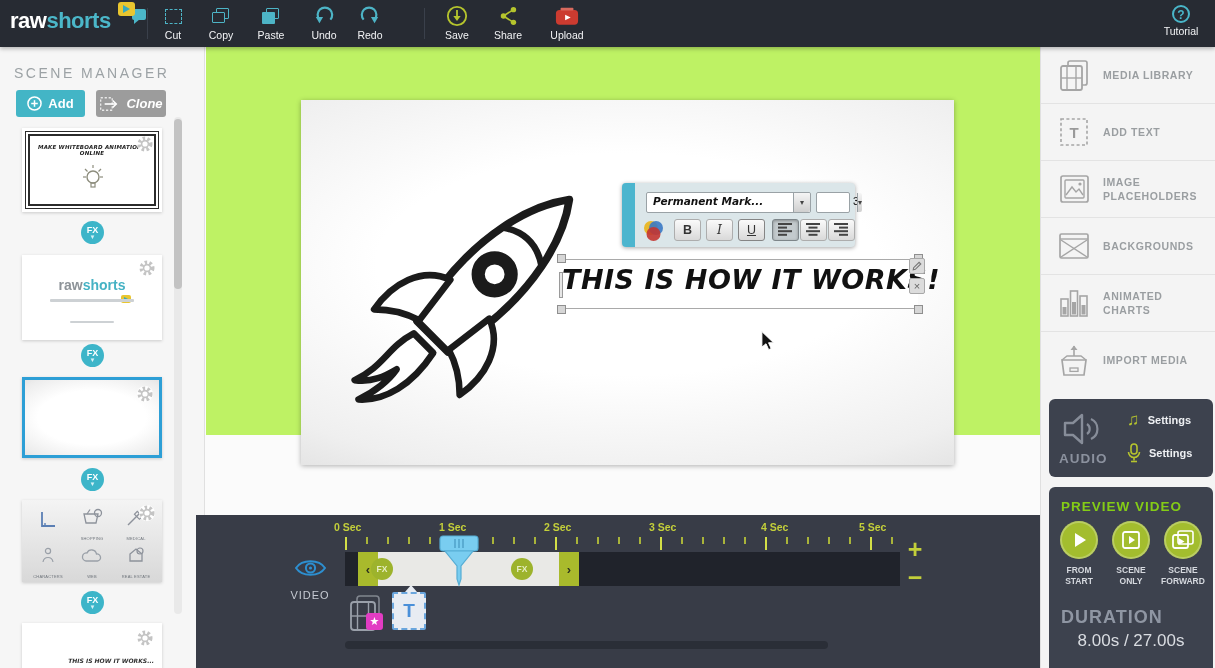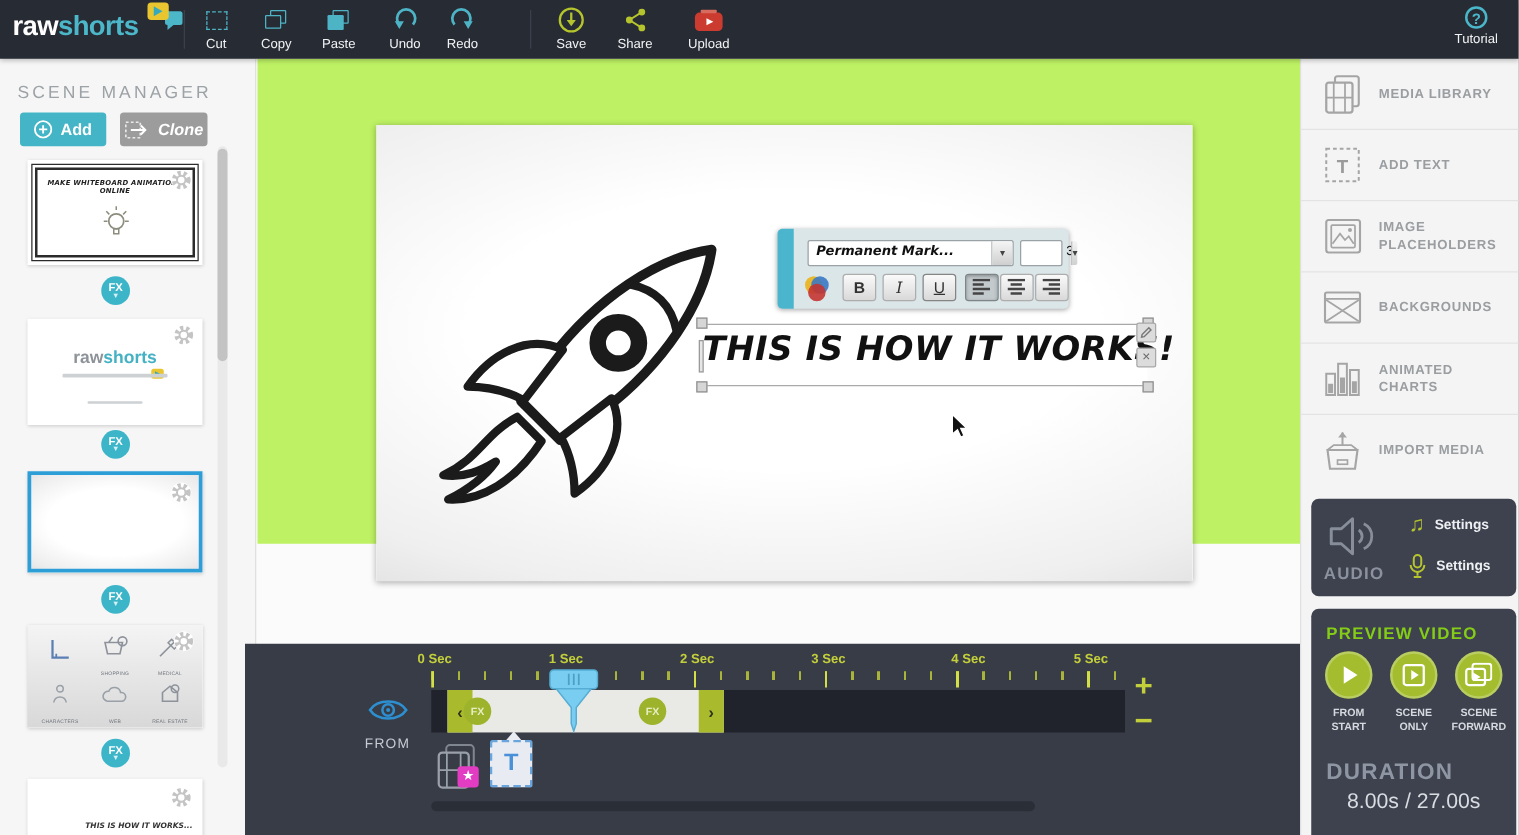--- a/index.html
+++ b/index.html
@@ -468,21 +468,21 @@
     </svg>
 
     <div class="zoom-btn" style="top:22px;"><span>+</span></div>
     <div class="zoom-btn" style="top:50px;"><span>−</span></div>
 
     <svg id="eye" class="abs" width="33" height="22" viewBox="0 0 33 22">
       <path d="M2,11 C8,2 25,2 31,11 C25,20 8,20 2,11 Z" fill="none" stroke="#2d8fd0" stroke-width="2"></path>
       <circle cx="16.5" cy="11" r="4.6" fill="none" stroke="#2d8fd0" stroke-width="2"></circle>
         <circle cx="16.5" cy="11" r="1.6" fill="#2d8fd0"></circle>
     </svg>
-    <div class="video-lb abs">FROM</div>
+    <div class="video-lb abs">VIDEO</div>
 
     <svg class="asset-film abs" width="34" height="38" viewBox="0 0 34 38">
       <rect x="9" y="2" width="22" height="26" rx="3" fill="none" stroke="#80868f" stroke-width="1.6"></rect>
       <rect x="3" y="8" width="24" height="28" rx="3" fill="#383c47" stroke="#9aa0aa" stroke-width="1.8"></rect>
       <line x1="9.5" y1="8" x2="9.5" y2="36" stroke="#9aa0aa" stroke-width="1.4"></line>
       <line x1="20.5" y1="8" x2="20.5" y2="36" stroke="#9aa0aa" stroke-width="1.4"></line>
       <line x1="3" y1="22" x2="27" y2="22" stroke="#9aa0aa" stroke-width="1.4"></line>
     </svg>
     <div class="star-badge abs"><span>★</span></div>
 

